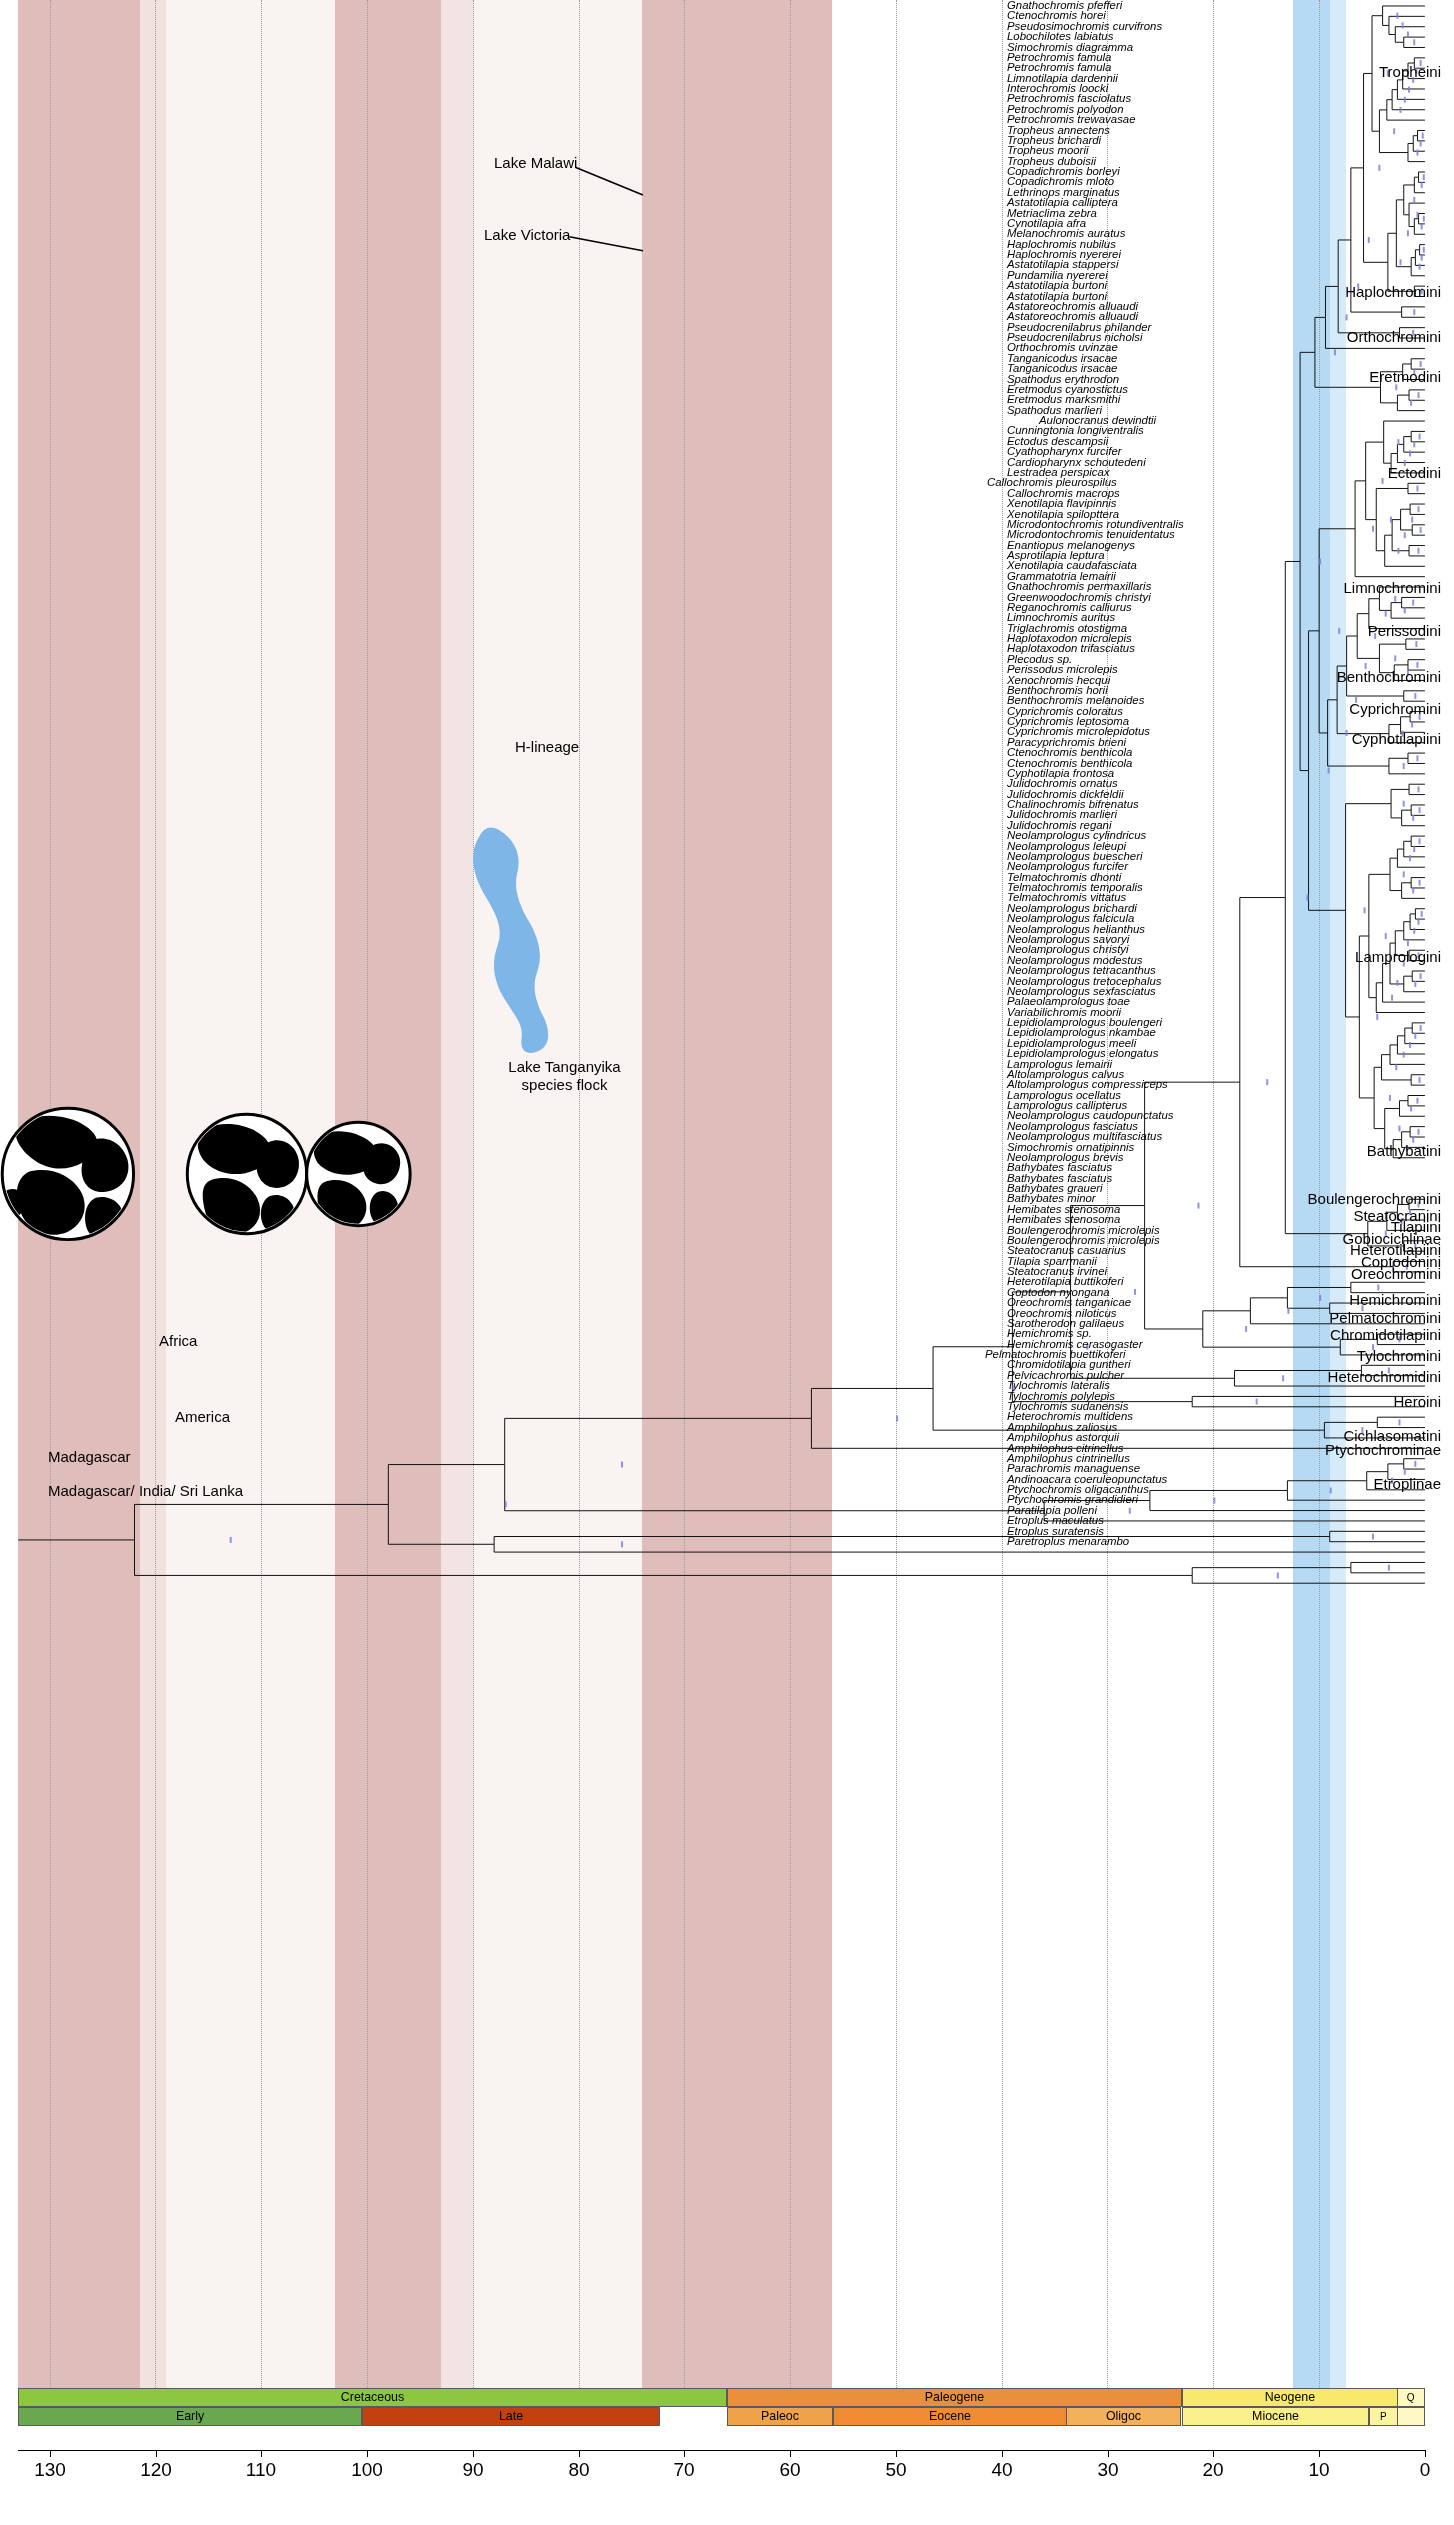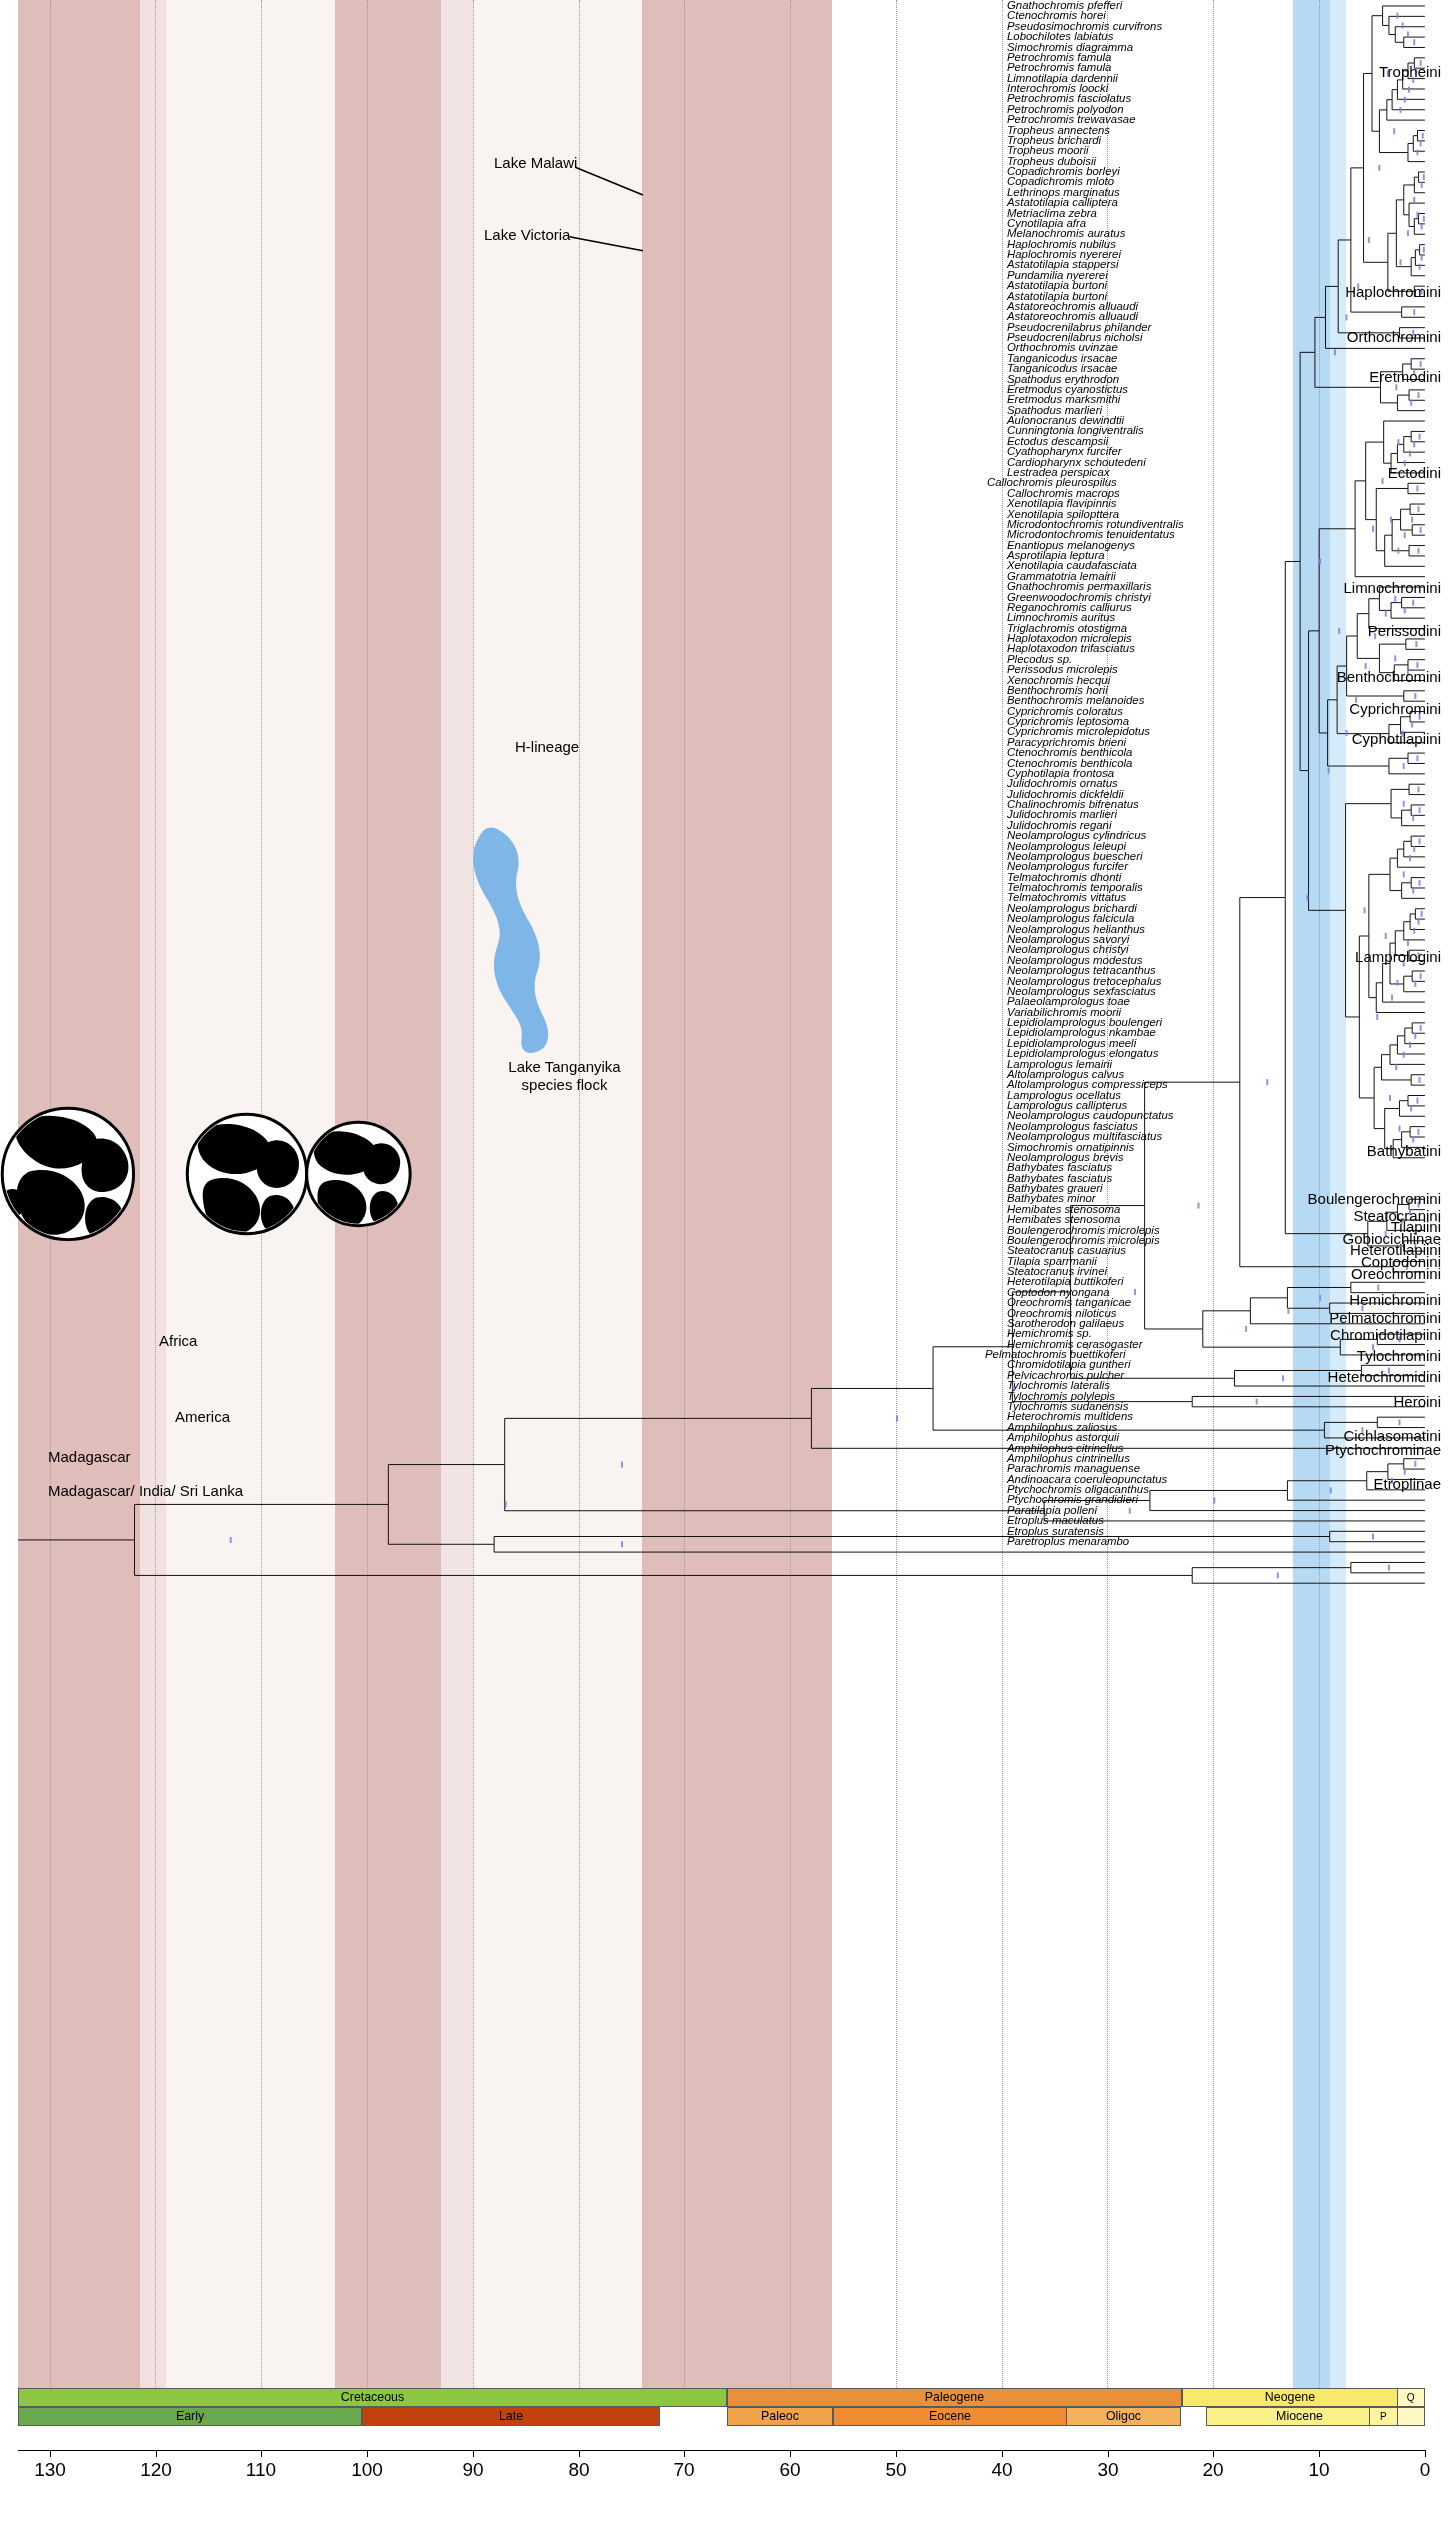--- a/index.html
+++ b/index.html
@@ -881,21 +881,21 @@
       <div class="taxon" style="left: 1007px; top: 311px;">Astatoreochromis alluaudi</div>
       <div class="taxon" style="left: 1007px; top: 322px;">Pseudocrenilabrus philander</div>
       <div class="taxon" style="left: 1007px; top: 332px;">Pseudocrenilabrus nicholsi</div>
       <div class="taxon" style="left: 1007px; top: 342px;">Orthochromis uvinzae</div>
       <div class="taxon" style="left: 1007px; top: 353px;">Tanganicodus irsacae</div>
       <div class="taxon" style="left: 1007px; top: 363px;">Tanganicodus irsacae</div>
       <div class="taxon" style="left: 1007px; top: 374px;">Spathodus erythrodon</div>
       <div class="taxon" style="left: 1007px; top: 384px;">Eretmodus cyanostictus</div>
       <div class="taxon" style="left: 1007px; top: 394px;">Eretmodus marksmithi</div>
       <div class="taxon" style="left: 1007px; top: 405px;">Spathodus marlieri</div>
-      <div class="taxon" style="left: 1007px; top: 415px;">Aulonocranus dewindtii</div>
+      <div class="taxon" style="left: 1039px; top: 415px;">Aulonocranus dewindtii</div>
       <div class="taxon" style="left: 1007px; top: 425px;">Cunningtonia longiventralis</div>
       <div class="taxon" style="left: 1007px; top: 436px;">Ectodus descampsii</div>
       <div class="taxon" style="left: 1007px; top: 446px;">Cyathopharynx furcifer</div>
       <div class="taxon" style="left: 1007px; top: 457px;">Cardiopharynx schoutedeni</div>
       <div class="taxon" style="left: 1007px; top: 467px;">Lestradea perspicax</div>
       <div class="taxon" style="left: 987px; top: 477px;">Callochromis pleurospilus</div>
       <div class="taxon" style="left: 1007px; top: 488px;">Callochromis macrops</div>
       <div class="taxon" style="left: 1007px; top: 498px;">Xenotilapia flavipinnis</div>
       <div class="taxon" style="left: 1007px; top: 509px;">Xenotilapia spilopttera</div>
       <div class="taxon" style="left: 1007px; top: 519px;">Microdontochromis rotundiventralis</div>
@@ -1046,21 +1046,21 @@
         <div class="ts-cell" style="left: 709px; width: 455px; background: rgb(232, 145, 58);">Paleogene</div>
         <div class="ts-cell" style="left: 1164px; width: 216px; background: rgb(247, 233, 106);">Neogene</div>
         <div class="ts-cell" style="left: 1379px; width: 27.5px; background: rgb(253, 248, 196); font-size: 10px;">Q</div>
       </div>
     <div class="ts-row" id="ts-row2">
         <div class="ts-cell" style="left: 0px; width: 344px; background: rgb(106, 168, 79);">Early</div>
         <div class="ts-cell" style="left: 344px; width: 298px; background: #c2410c;">Late</div>
         <div class="ts-cell" style="left: 709px; width: 106px; background: rgb(240, 162, 74);">Paleoc</div>
         <div class="ts-cell" style="left: 815px; width: 234px; background: rgb(239, 140, 51);">Eocene</div>
         <div class="ts-cell" style="left: 1048px; width: 115px; background: rgb(244, 177, 92);">Oligoc</div>
-        <div class="ts-cell" style="left: 1188px; width: 187px; background: rgb(250, 240, 138); text-align: center;">Miocene</div>
+        <div class="ts-cell" style="left: 1164px; width: 187px; background: rgb(250, 240, 138); text-align: center;">Miocene</div>
         <div class="ts-cell" style="left: 1351px; width: 28.6px; background: rgb(251, 243, 160); font-size: 10px;">P</div>
         <div class="ts-cell" style="left: 1379px; width: 27.5px; background: rgb(253, 248, 196); font-size: 10px;"></div>
       </div>
   </div>
 
   <div id="axis">
       <div class="axis-line"></div>
       <div class="tick" style="left: 32px;"></div>
       <div class="tick-label" style="left: 32px;">130</div>
       <div class="tick" style="left: 138px;"></div>

